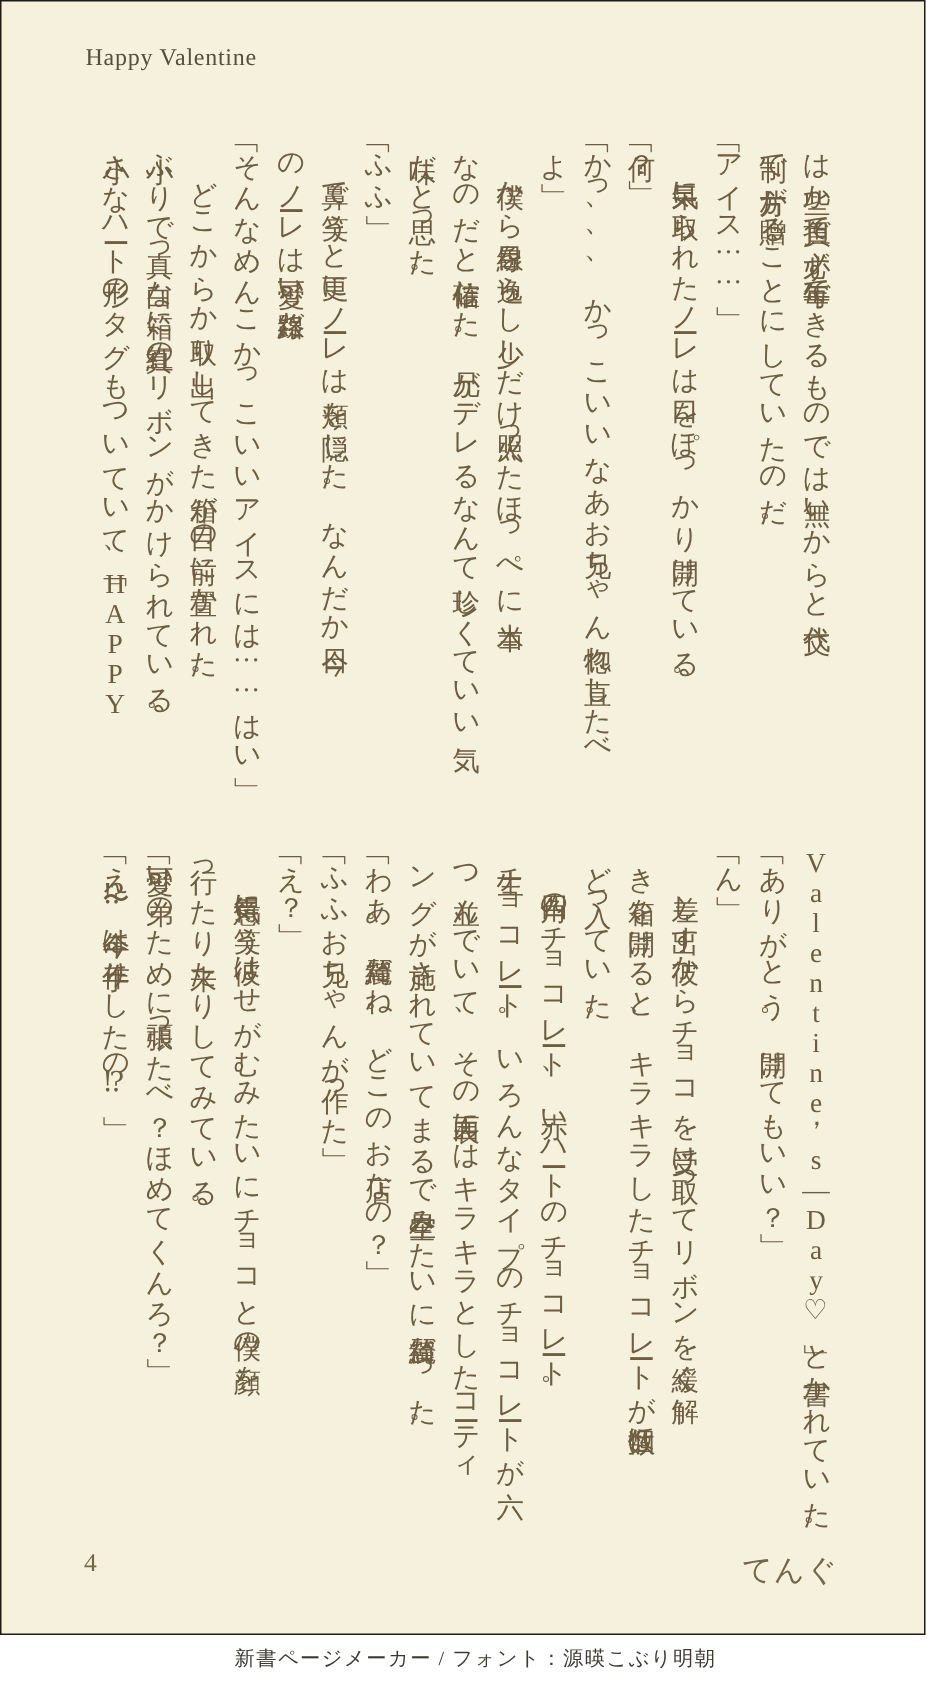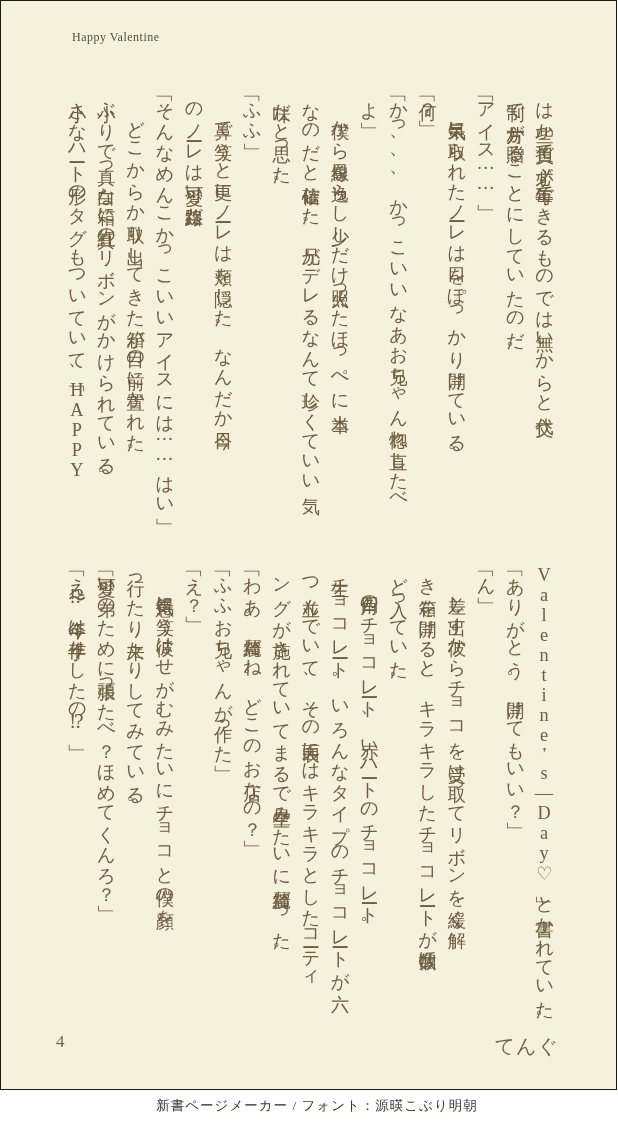--- a/index.html
+++ b/index.html
@@ -15,24 +15,23 @@
     position: absolute;
     left: 0; top: 0;
     width: 615px;
     height: 1088px;
     background: #f6f1dc;
     border: 1px solid #1d1b16;
   }
   .title {
     position: absolute;
     left: 56px; top: 29px;
-    font-size: 12px;
+    font-size: 16px;
     color: #55503e;
     letter-spacing: 0.5px;
-    margin-left: 15px;
   }
   .vblock {
     position: absolute;
     right: 58px;
     width: 500px;
     writing-mode: vertical-rl;
     text-orientation: upright;
     font-size: 18.3px;
     line-height: 29.2px;
     color: #6d5d42;

